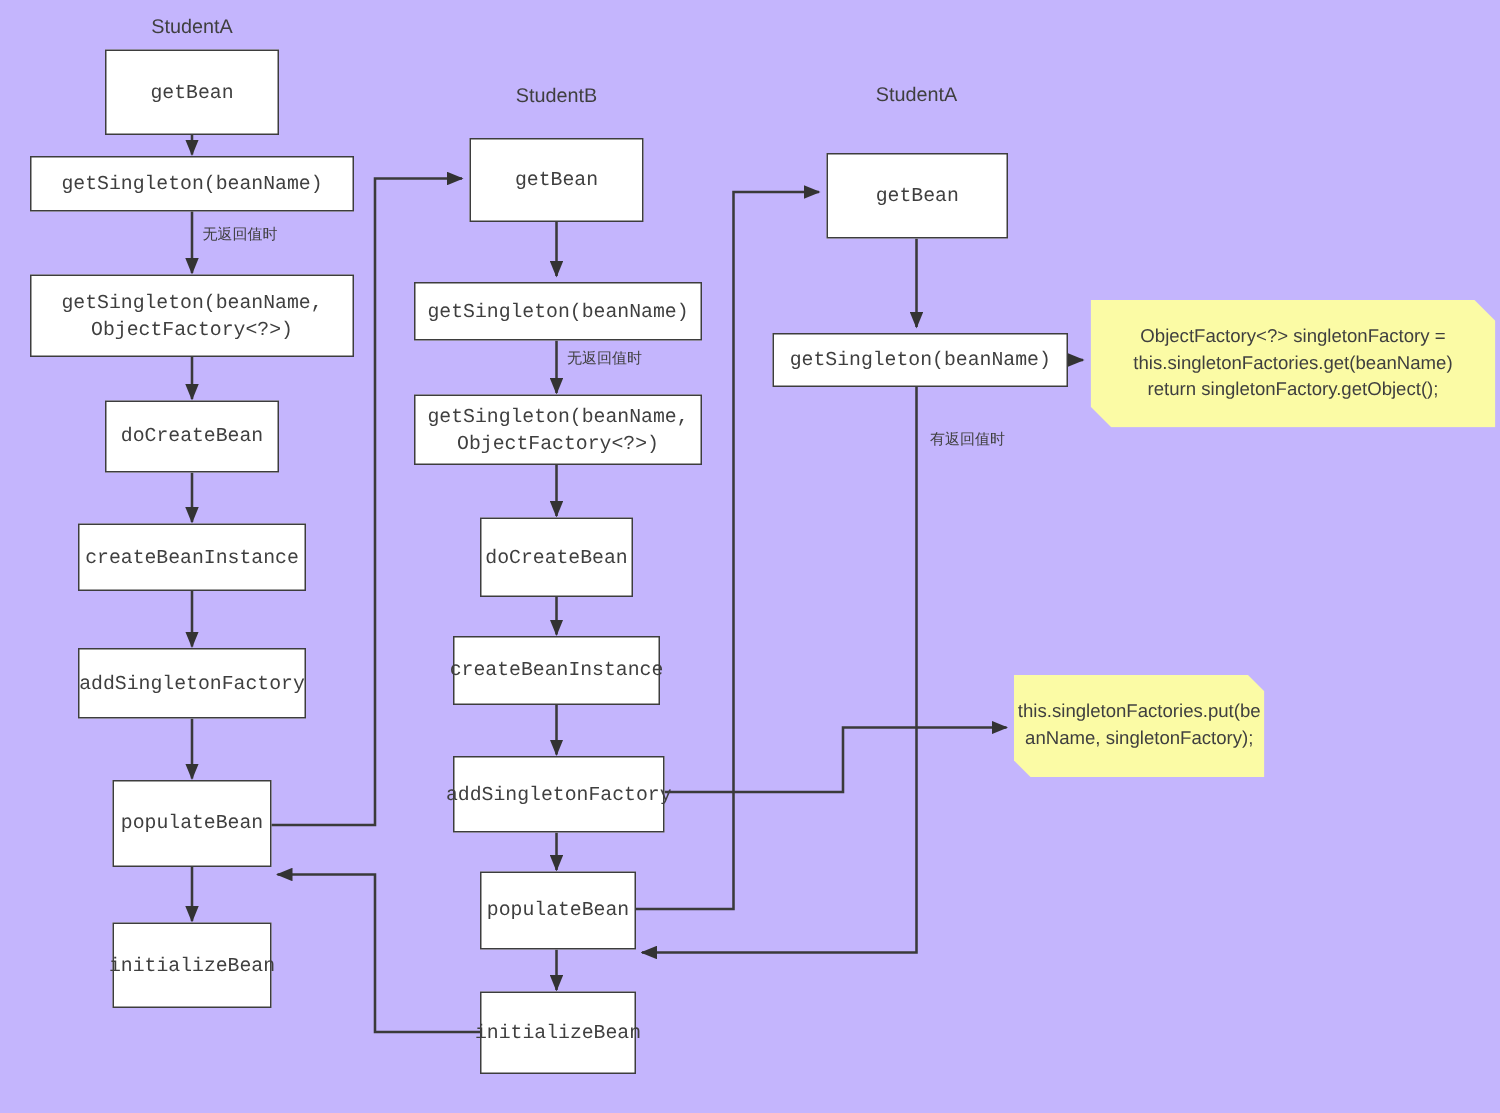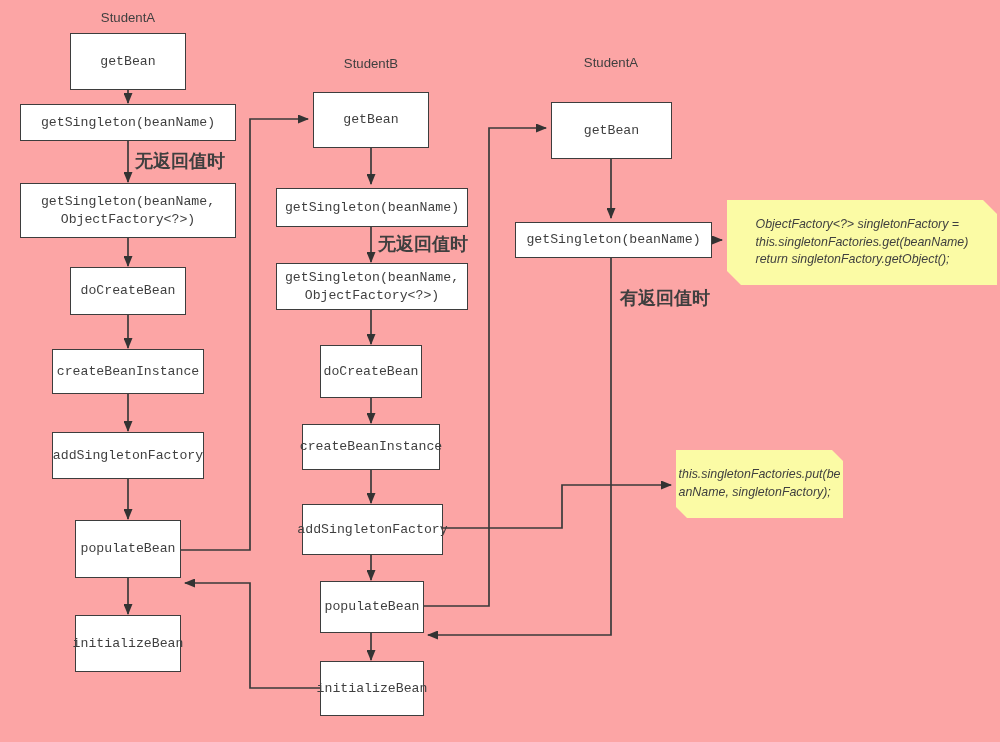--- a/index.html
+++ b/index.html
@@ -8,21 +8,21 @@
     padding: 0;
     background: #ffffff;
   }
   body {
     font-family: "Liberation Sans", "DejaVu Sans", sans-serif;
   }
   #diagram {
     position: relative;
     width: 1000px;
     height: 742px;
-    background: #fca5a5;
+    background: #c4b5fd;
     overflow: hidden;
   }
   #edges {
     position: absolute;
     left: 0;
     top: 0;
     width: 1000px;
     height: 742px;
   }
   .node {
@@ -44,41 +44,39 @@
   .col-title {
     position: absolute;
     color: #3f3f3f;
     font-size: 13.2px;
     text-align: center;
     z-index: 3;
   }
   .edge-label {
     position: absolute;
     color: #3f3f3f;
-    font-size: 18px;
+    font-size: 10px;
     z-index: 4;
     background: transparent;
     white-space: nowrap;
-    font-weight: bold;
   }
   .note {
     position: absolute;
     box-sizing: border-box;
     background: #fbfba5;
     color: #3f3f3f;
     font-size: 12.4px;
     line-height: 1.45;
-    text-align: left;
+    text-align: center;
     display: flex;
     align-items: center;
     justify-content: center;
     padding: 4px 8px;
     white-space: pre-line;
     z-index: 3;
-    font-style: italic;
   }
   .note.fold-tr {
     clip-path: polygon(0 0, calc(100% - 14px) 0, 100% 14px, 100% 100%, 14px 100%, 0 calc(100% - 14px));
   }
   .note.fold-tr2 {
     clip-path: polygon(0 0, calc(100% - 11px) 0, 100% 11px, 100% 100%, 11px 100%, 0 calc(100% - 11px));
   }
 </style>
 </head>
 <body>

